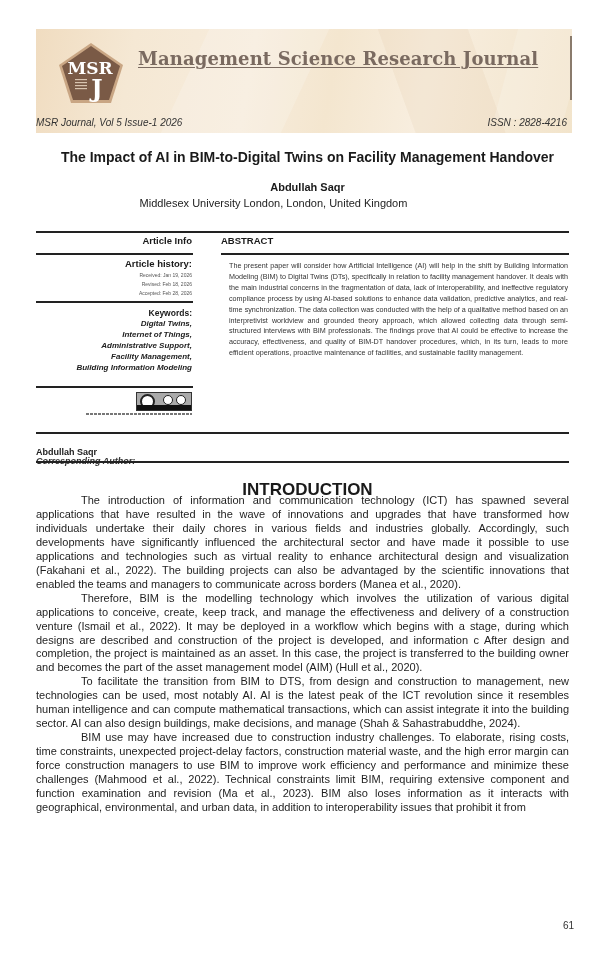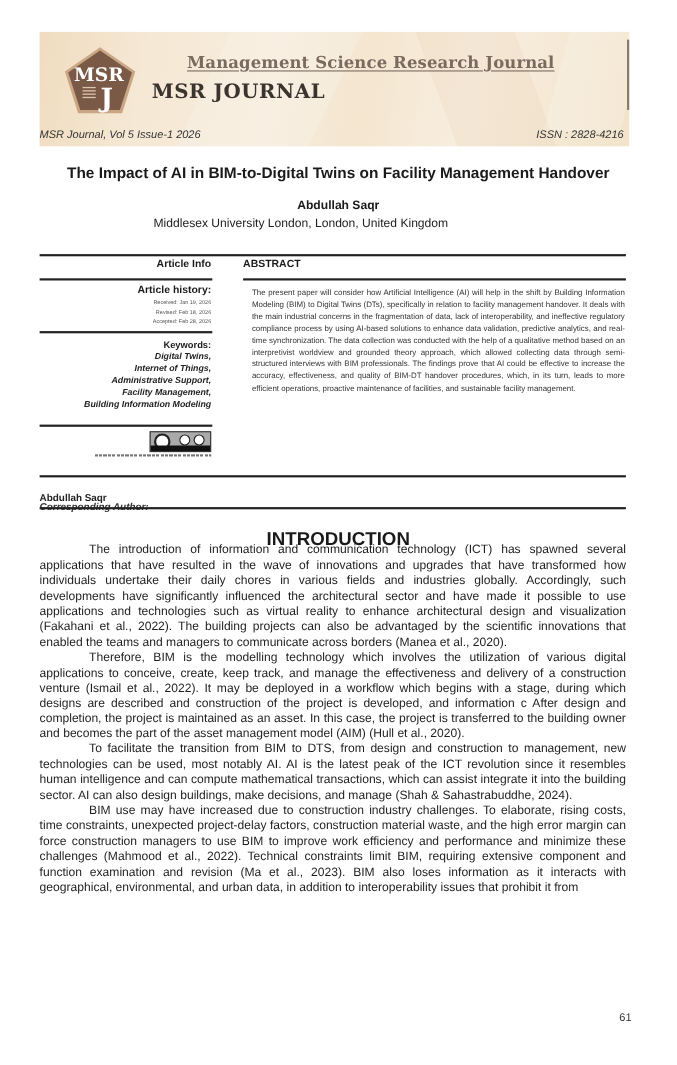--- a/index.html
+++ b/index.html
@@ -13,24 +13,23 @@
   }
   .banner .facet { position: absolute; background: rgba(255,255,255,0.18); }
   .banner .f1 { left: 150px; top: -20px; width: 120px; height: 140px; transform: skewX(-25deg); }
   .banner .f2 { left: 360px; top: -10px; width: 90px; height: 120px; transform: skewX(20deg); background: rgba(210,180,140,0.12); }
   .banner .f3 { left: 470px; top: 0; width: 70px; height: 90px; transform: skewX(-15deg); }
   .banner-edge { position: absolute; left: 570px; top: 36px; width: 2px; height: 64px; background: #8a7b6c; }
 
   .logo { position: absolute; left: 21px; top: 12px; width: 68px; height: 64px; }
   .journal-name {
     position: absolute; left: 102px; top: 19px;
-    font-family: "DejaVu Serif", serif; font-weight: bold; font-size: 15px; color: #7a6a60;
+    font-family: "DejaVu Serif", serif; font-weight: bold; font-size: 18px; color: #7a6a60;
     text-decoration: underline; text-decoration-thickness: 1px; text-underline-offset: 2px; letter-spacing: 0.1px;
     white-space: nowrap;
-    margin-left: 32px;
   }
   .journal-short {
     position: absolute; left: 102px; top: 44px;
     font-family: "DejaVu Serif", serif; font-weight: bold; font-size: 18px; color: #3b332e; letter-spacing: 0.5px;
   }
 
   .meta-left { position: absolute; left: 36px; top: 117px; font-style: italic; font-size: 10px; color: #333; }
   .meta-right { position: absolute; right: 48px; top: 117px; font-style: italic; font-size: 10px; color: #333; }
 
   .title { position: absolute; left: 0; width: 615px; top: 149px; text-align: center; font-weight: bold; font-size: 14px; color: #1a1a1a; }
@@ -87,21 +86,20 @@
     <polygon points="34,5 63,25 52,59 16,59 5,25" fill="#7a5a46"></polygon>
     <text x="33" y="33" text-anchor="middle" font-family="DejaVu Serif, serif" font-weight="bold" font-size="17" fill="#ffffff">MSR</text>
     <text x="40" y="56" text-anchor="middle" font-family="DejaVu Serif, serif" font-weight="bold" font-size="24" fill="#ffffff">J</text>
     <rect x="18" y="38" width="12" height="1.2" fill="#d8c4b0"></rect>
     <rect x="18" y="41" width="12" height="1.2" fill="#d8c4b0"></rect>
     <rect x="18" y="44" width="12" height="1.2" fill="#d8c4b0"></rect>
     <rect x="18" y="47" width="12" height="1.2" fill="#d8c4b0"></rect>
   </svg>
 
   <div class="journal-name">Management Science Research Journal</div>
-  <div class="journal-short">MSR JOURNAL</div>
 </div>
 <div class="banner-edge"></div>
 
 <div class="meta-left">MSR Journal, Vol 5 Issue-1 2026</div>
 <div class="meta-right">ISSN : 2828-4216</div>
 
 <div class="title">The Impact of AI in BIM-to-Digital Twins on Facility Management Handover</div>
 <div class="author">Abdullah Saqr</div>
 <div class="affil">Middlesex University London, London, United Kingdom</div>
 

